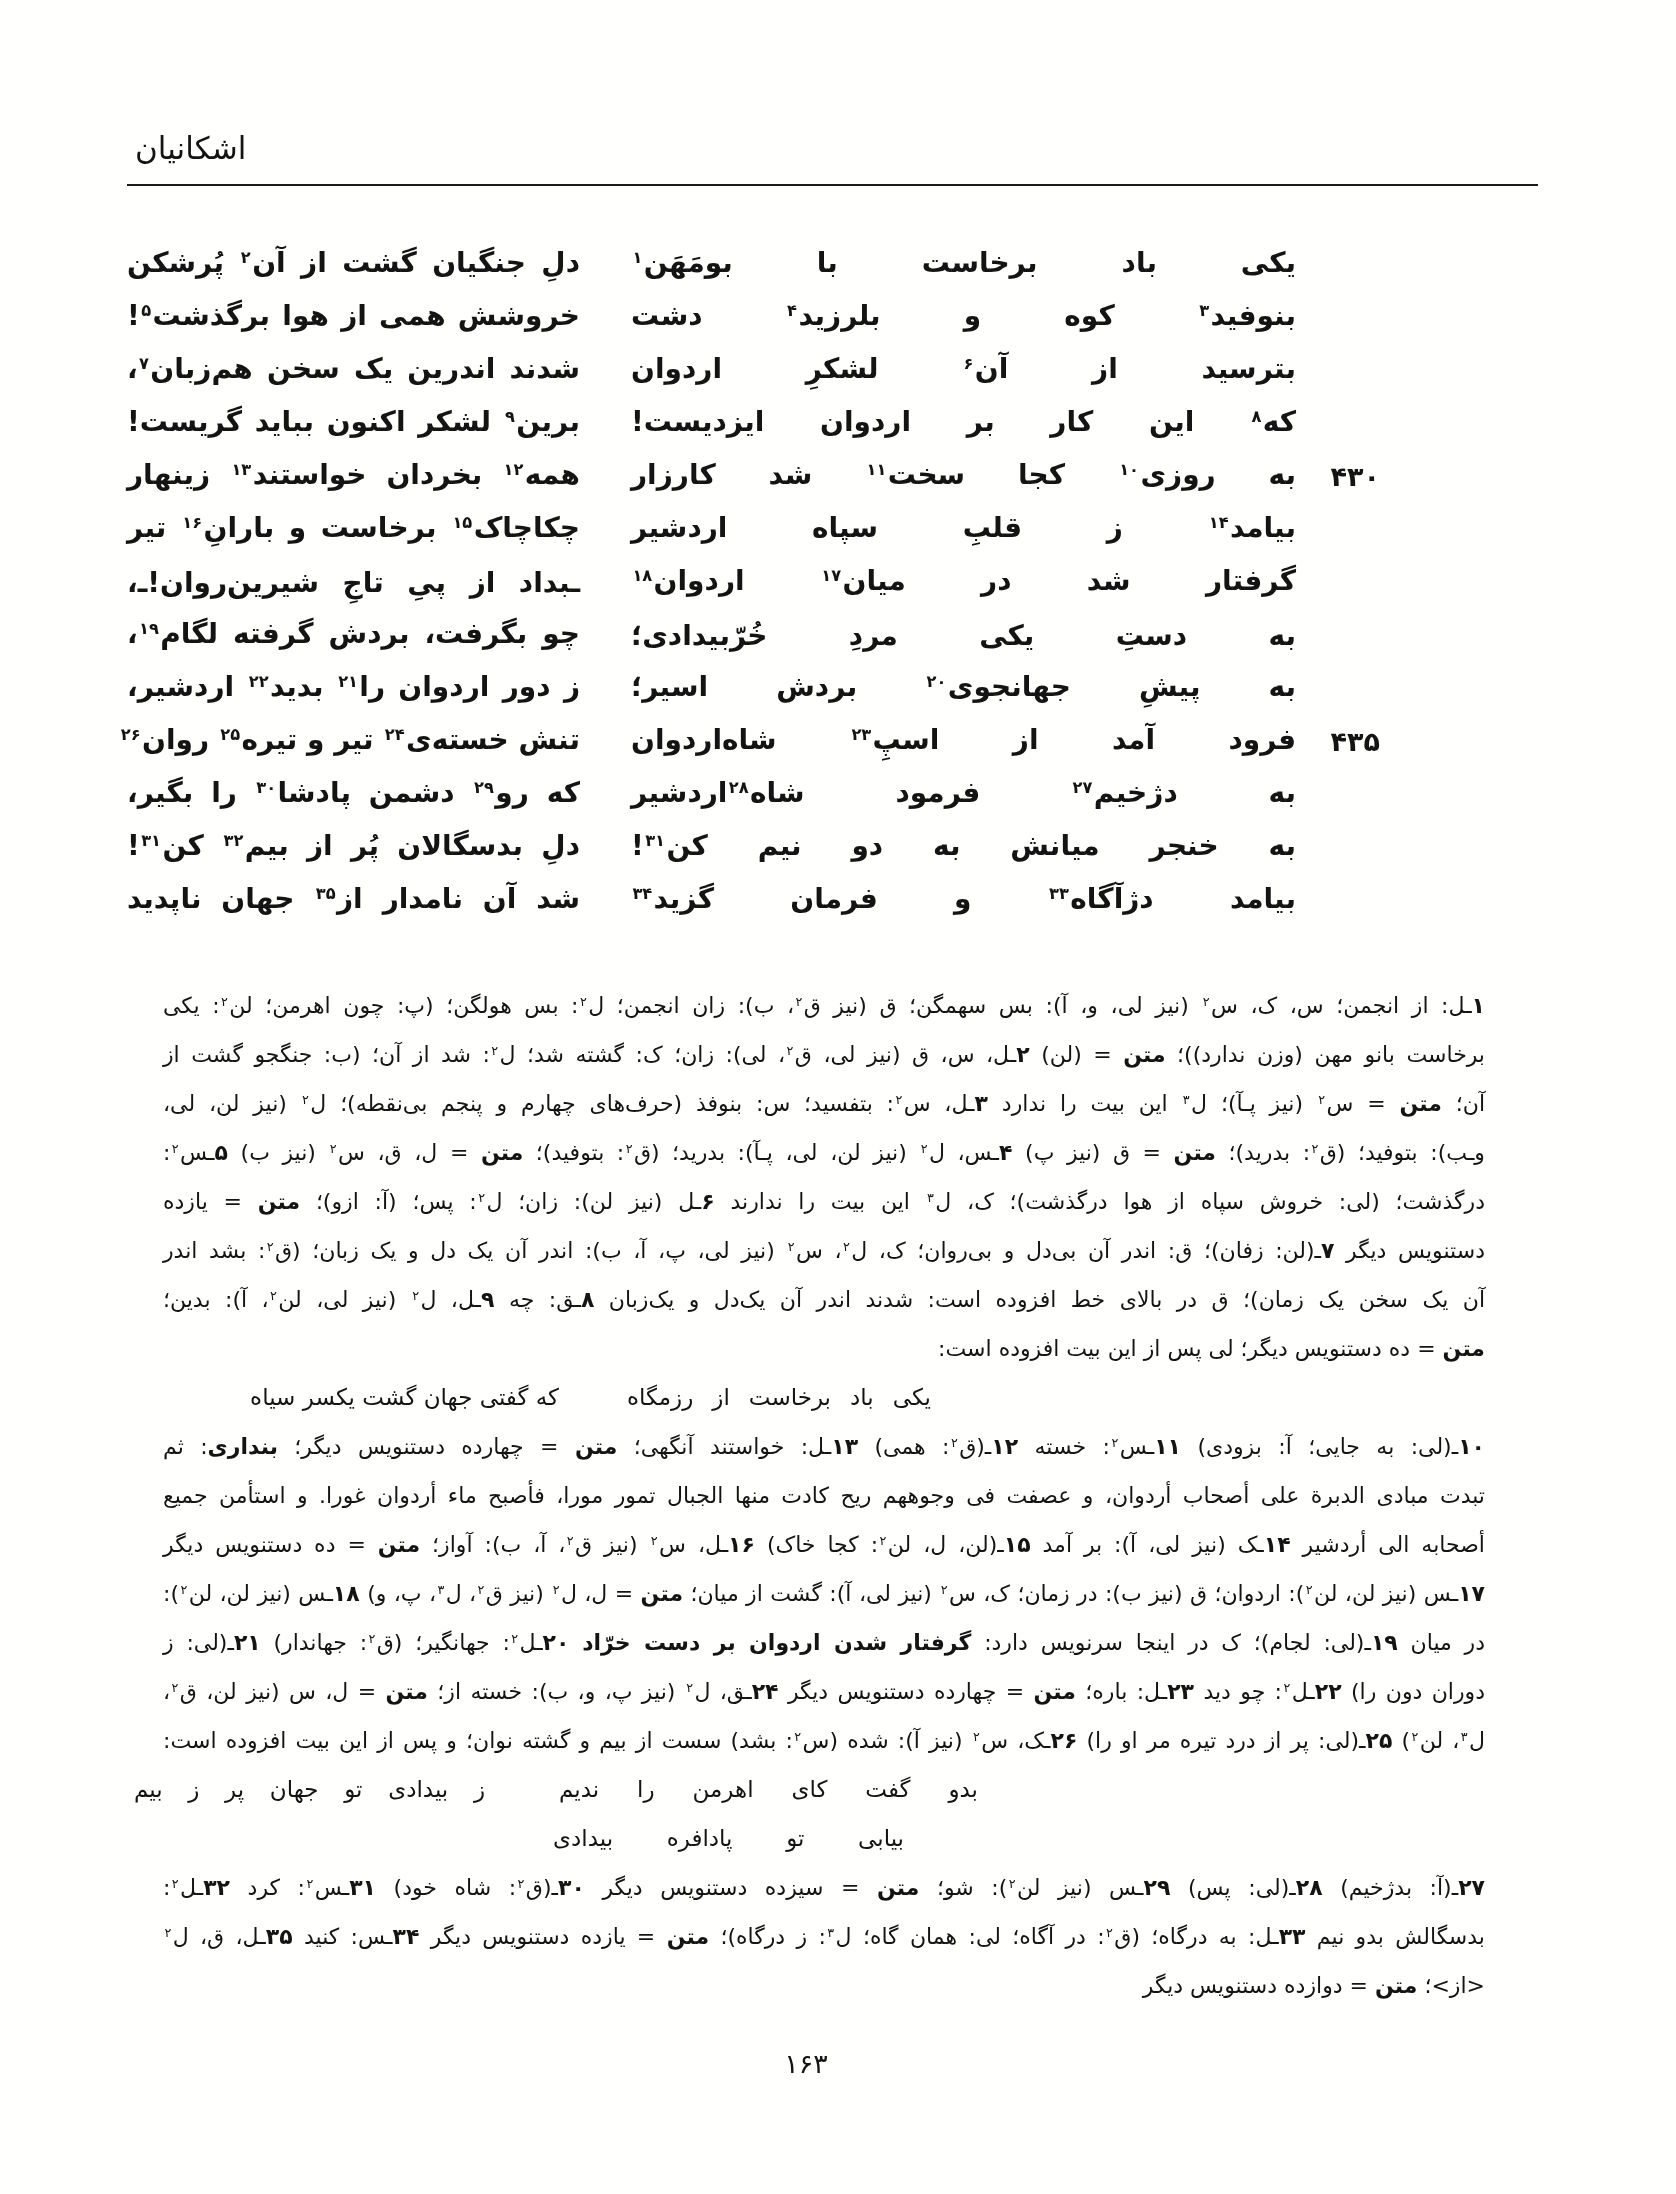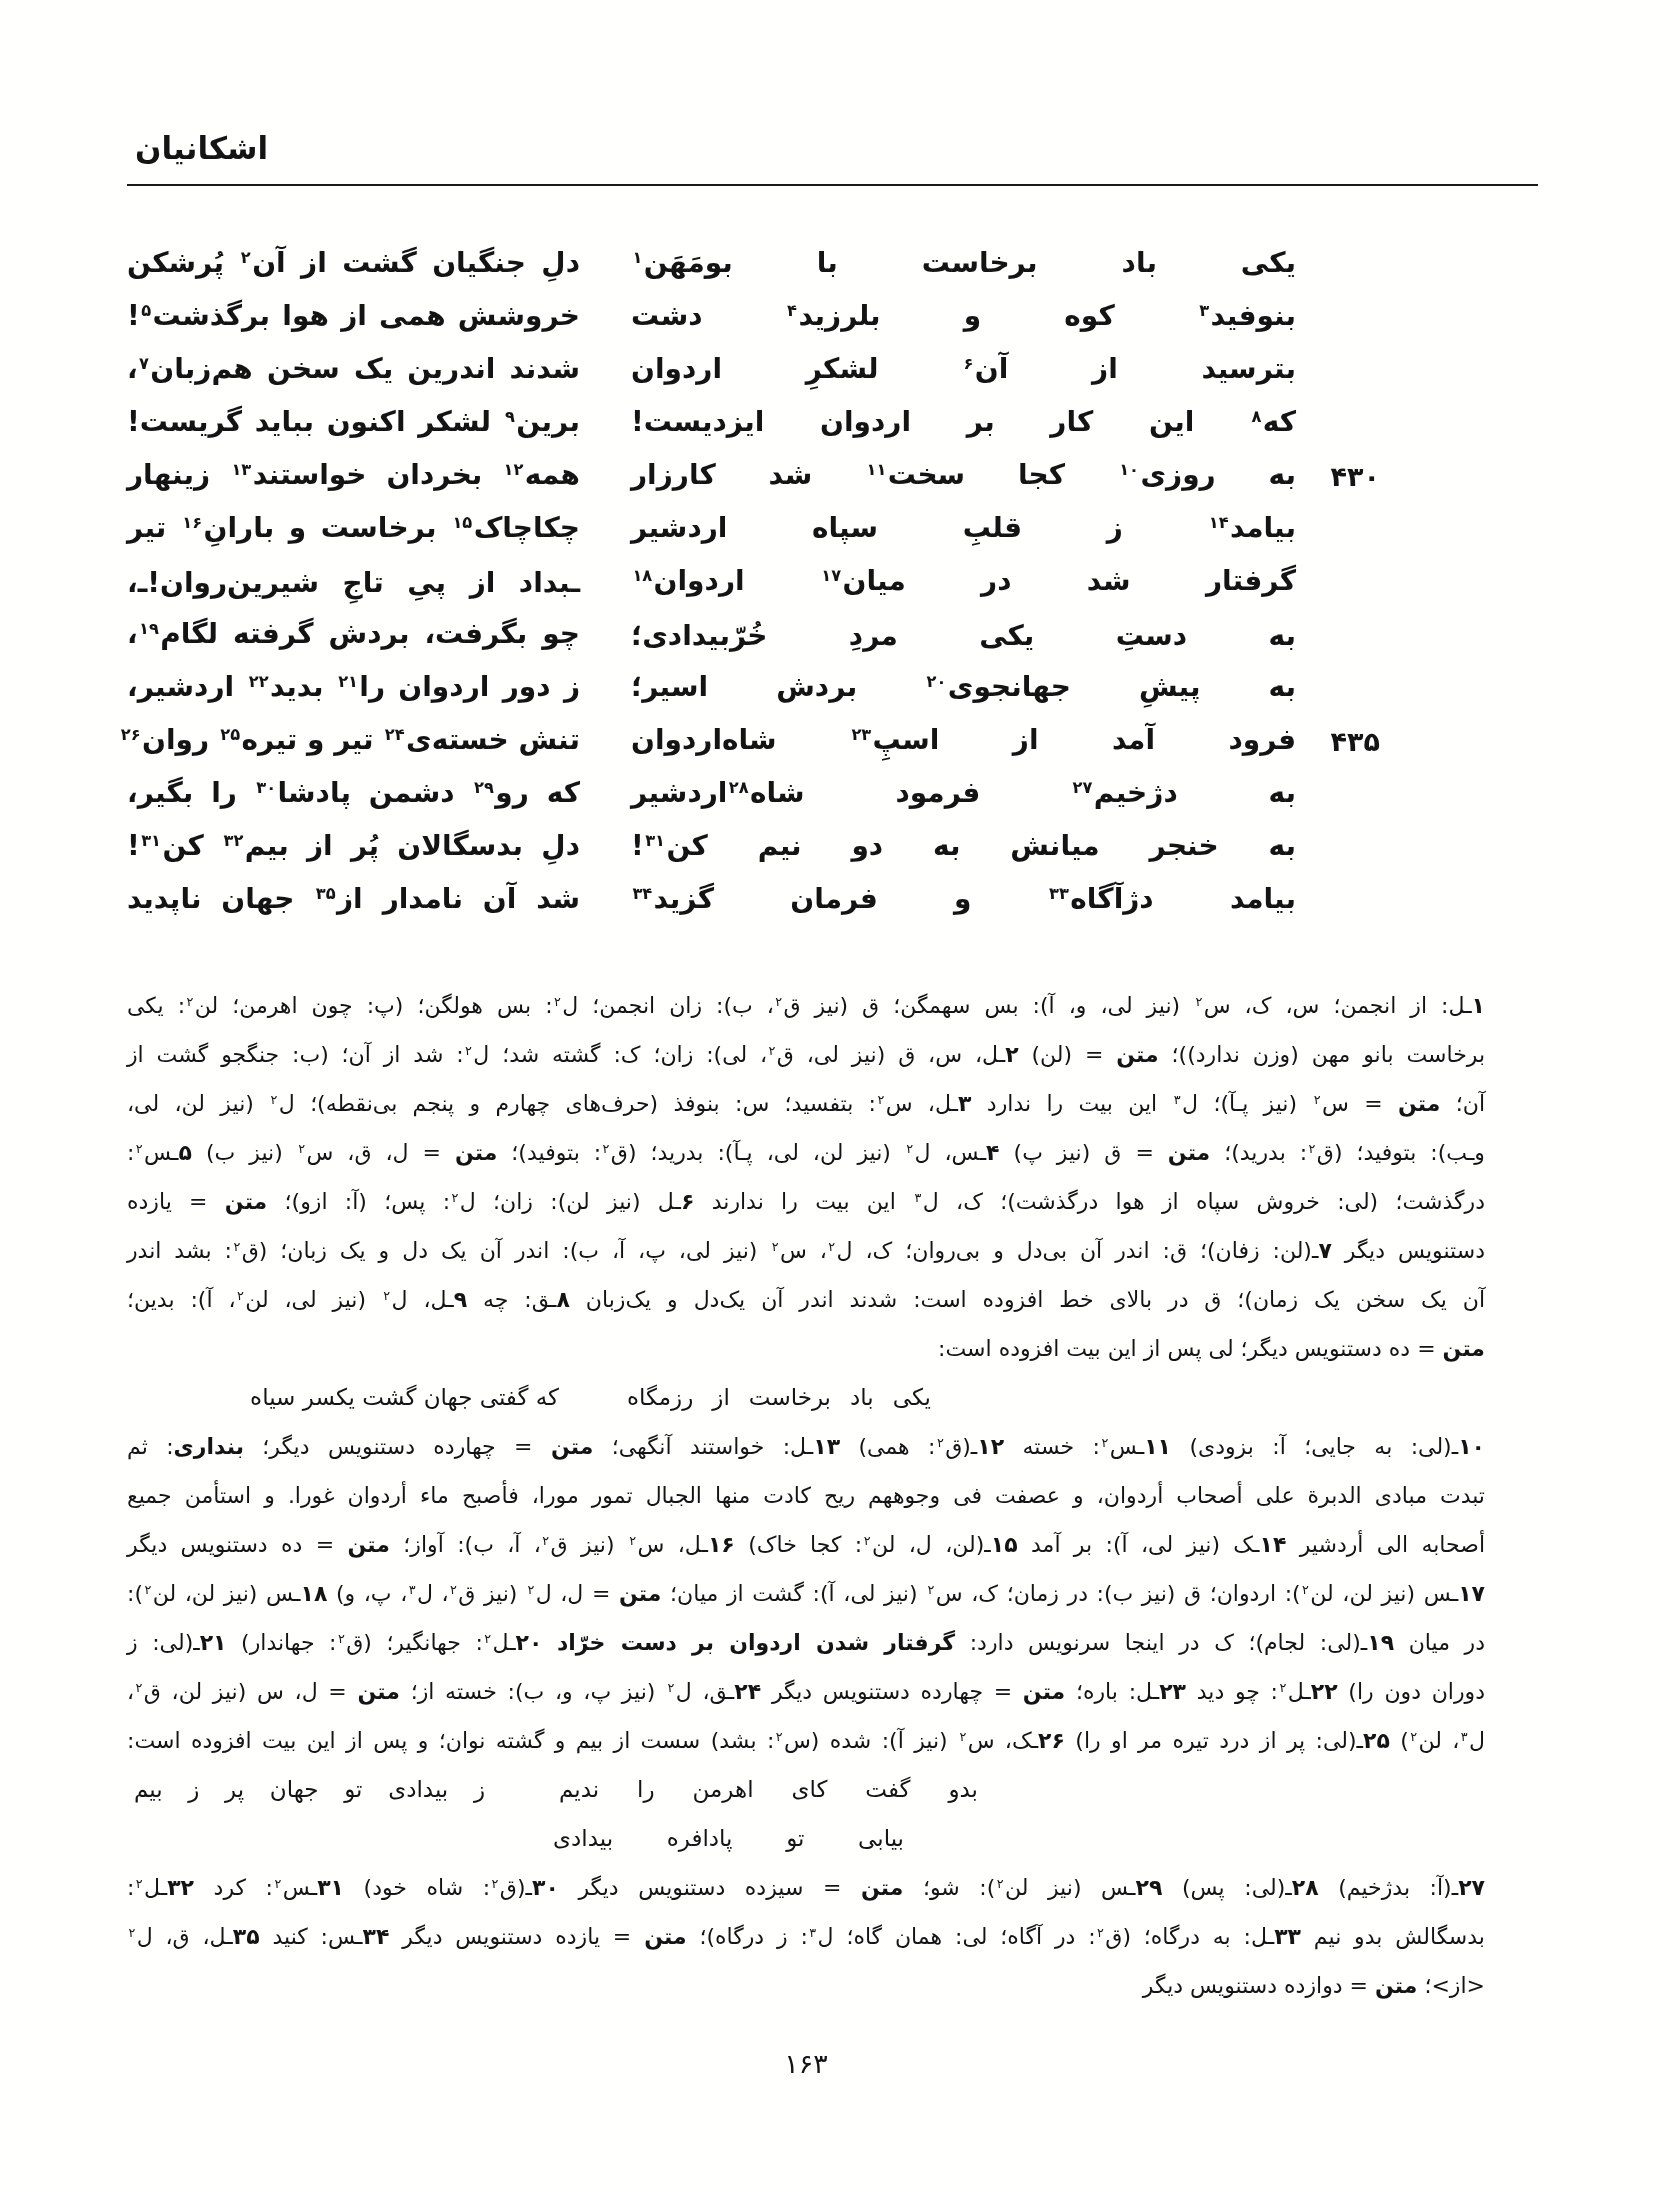--- a/index.html
+++ b/index.html
@@ -10,21 +10,21 @@
     font-family:"DejaVu Sans","Liberation Sans",sans-serif;
     color:#141414;
     overflow:hidden;
   }
   .content{
     position:absolute;left:128px;top:0;width:1358px;height:100%;
     direction:rtl;
   }
   
   .running-head{position:absolute;top:130px;left:8px;}
-  .chapter-title{font-size:31px;font-weight:bold;letter-spacing:0;text-align:right;}
+  .chapter-title{font-size:31px;font-weight:normal;letter-spacing:0;text-align:right;}
   .header-rule{
     position:absolute;top:184px;left:0;width:1411px;
     border-top:2px solid #1a1a1a;
   }
   
   .poem{position:absolute;top:238px;right:105px;width:1253px;}
   .poem-row{display:flex;height:53px;align-items:center;}
   .vnum{width:84px;font-size:27px;font-weight:bold;text-align:right;}
   .hemi{
     font-size:28px;font-weight:bold;
@@ -37,21 +37,21 @@
   sup{
     font-size:0.58em;vertical-align:baseline;
     position:relative;top:-0.55em;font-weight:bold;
     padding:0 1.4px;
   }
   
   .apparatus{position:absolute;top:981px;left:0;width:1358px;}
   .app-line{
     font-size:22px;line-height:49px;height:49px;
     text-align:justify;text-align-last:justify;
-    white-space:nowrap;font-weight:normal;
+    white-space:nowrap;font-weight:normal;margin-left:36px;
   }
   .app-line b{font-weight:bold;}
   .app-line sup, .qhemi sup{font-weight:normal;}
   .app-end{text-align-last:right;}
   
   .quote{display:flex;height:49px;align-items:center;}
   .qhemi{
     font-size:23px;line-height:49px;
     text-align:justify;text-align-last:justify;white-space:nowrap;
   }

